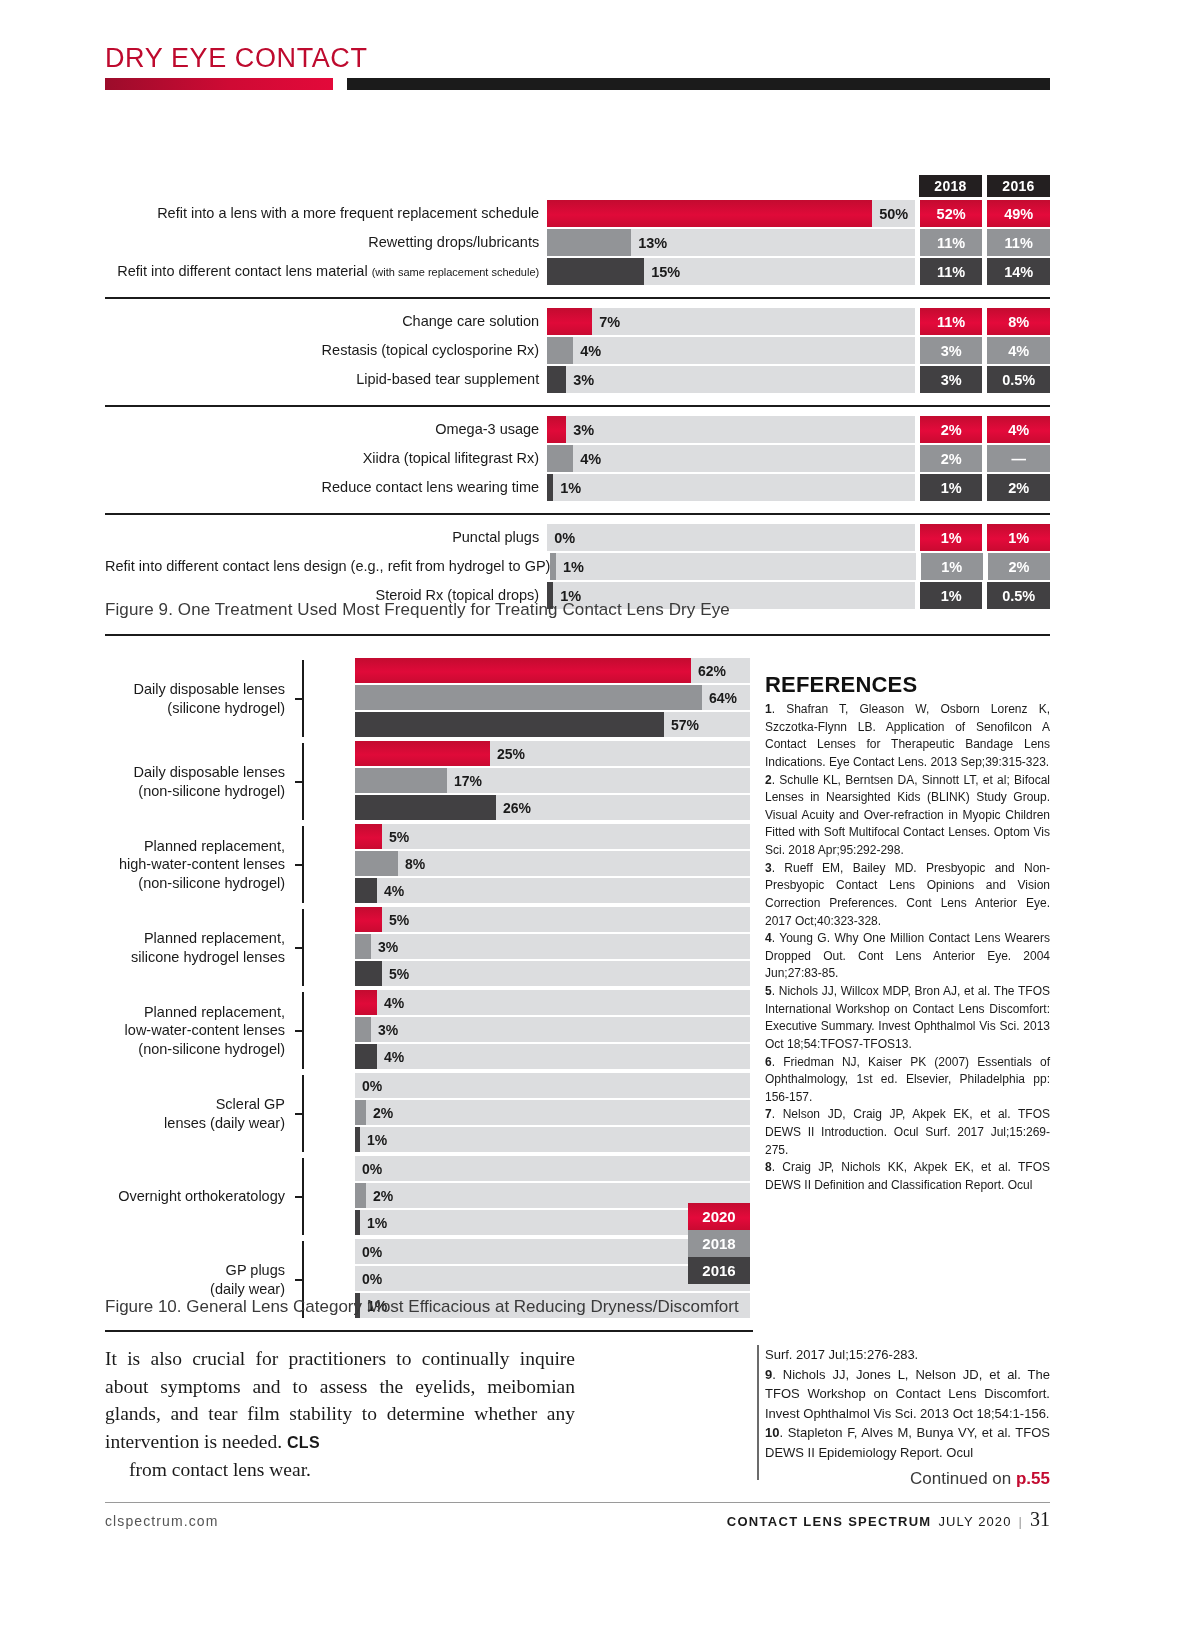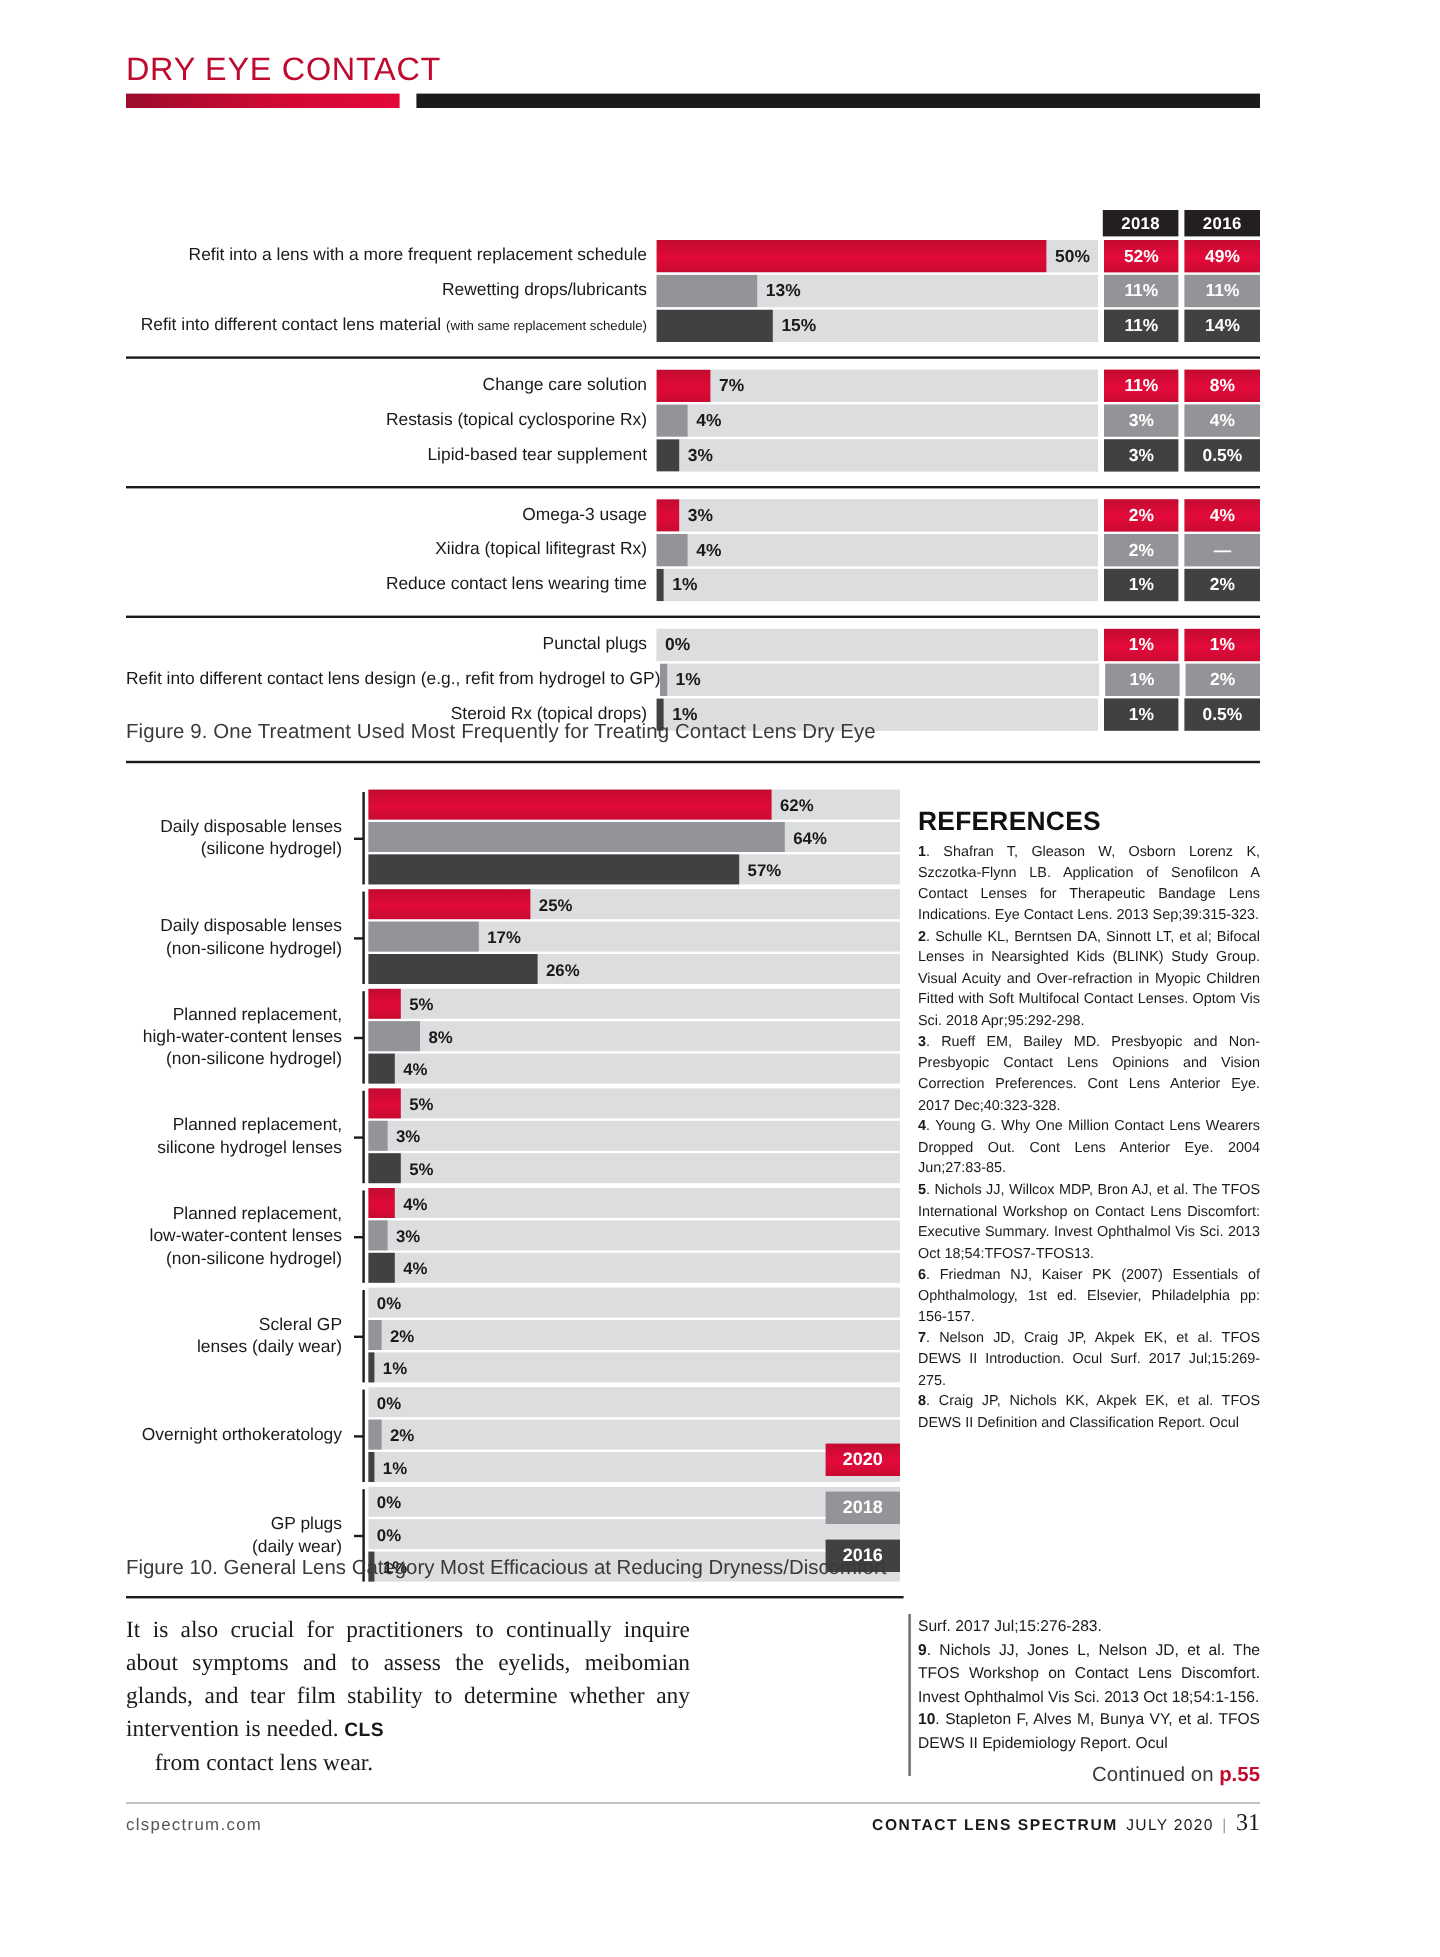--- a/index.html
+++ b/index.html
@@ -75,35 +75,35 @@
   .fig10 { position: absolute; left: 105px; top: 658px; width: 645px; }
   .f10-group { display: flex; align-items: stretch; margin-bottom: 2px; }
   .f10-label {
     width: 190px; text-align: right; padding-right: 10px;
     font-size: 14.5px; line-height: 1.28; color: #1a1a1a;
     display: flex; flex-direction: column; justify-content: center; align-items: flex-end;
   }
   .f10-bracewrap { position: relative; width: 12px; }
   .f10-bracewrap .vline { position: absolute; left: 7px; top: 2px; bottom: 2px; width: 2px; background: #1b1b1b; }
   .f10-bracewrap .tickline { position: absolute; left: 0px; top: 50%; width: 8px; height: 2px; background: #1b1b1b; margin-top: -1px; }
-  .f10-bars { flex: 1; }
+  .f10-bars { flex: 1; margin-left: 48px; }
   .f10-row {
     position: relative; height: 25px; background: #dcdddf; margin-bottom: 2px;
     display: flex; align-items: center;
   }
   .f10-fill { height: 25px; }
   .f10-fill.c2020 { background: linear-gradient(to bottom,#c30b30,#e00a39 55%,#c90a31); }
   .f10-fill.c2018 { background: #929497; }
   .f10-fill.c2016 { background: #414042; }
   .f10-val {
     position: absolute; font-size: 14px; font-weight: bold; color: #1a1a1a; white-space: nowrap;
   }
   .f10-legend { position: absolute; right: 0px; top: 545px; width: 62px; }
   .lg-item {
-    width: 62px; height: 27px; margin-bottom: 13px; color: #fff;
+    width: 62px; height: 27px; margin-bottom: 0; color: #fff;
     font-size: 15px; font-weight: bold;
     display: flex; align-items: center; justify-content: center;
   }
   .lg-item.c2020 { background: linear-gradient(to bottom,#c30b30,#e40a3b 55%,#c90a31); }
   .lg-item.c2018 { background: #929497; }
   .lg-item.c2016 { background: #414042; }
 
   .fig10-caption {
     position: absolute; left: 105px; top: 1297px; width: 648px;
     font-size: 17px; color: #3a3a3a;
@@ -488,21 +488,21 @@
     </div>
   </div>
   <div class="fig10-caption">Figure 10. General Lens Category Most Efficacious at Reducing Dryness/Discomfort</div>
   <div class="fig10-rule"></div>
 
   <div class="refs">
     <div class="refs-title">REFERENCES</div>
     <div id="refs-body">
         <div class="ref-item"><b>1</b><span>. Shafran T, Gleason W, Osborn Lorenz K, Szczotka-Flynn LB. Application of Senofilcon A Contact Lenses for Therapeutic Bandage Lens Indications. Eye Contact Lens. 2013 Sep;39:315-323.</span></div>
         <div class="ref-item"><b>2</b><span>. Schulle KL, Berntsen DA, Sinnott LT, et al; Bifocal Lenses in Nearsighted Kids (BLINK) Study Group. Visual Acuity and Over-refraction in Myopic Children Fitted with Soft Multifocal Contact Lenses. Optom Vis Sci. 2018 Apr;95:292-298.</span></div>
-        <div class="ref-item"><b>3</b><span>. Rueff EM, Bailey MD. Presbyopic and Non-Presbyopic Contact Lens Opinions and Vision Correction Preferences. Cont Lens Anterior Eye. 2017 Dec;40:323-328.</span></div>
+        <div class="ref-item"><b>3</b><span>. Rueff EM, Bailey MD. Presbyopic and Non-Presbyopic Contact Lens Opinions and Vision Correction Preferences. Cont Lens Anterior Eye. 2017 Oct;40:323-328.</span></div>
         <div class="ref-item"><b>4</b><span>. Young G. Why One Million Contact Lens Wearers Dropped Out. Cont Lens Anterior Eye. 2004 Jun;27:83-85.</span></div>
         <div class="ref-item"><b>5</b><span>. Nichols JJ, Willcox MDP, Bron AJ, et al. The TFOS International Workshop on Contact Lens Discomfort: Executive Summary. Invest Ophthalmol Vis Sci. 2013 Oct 18;54:TFOS7-TFOS13.</span></div>
         <div class="ref-item"><b>6</b><span>. Friedman NJ, Kaiser PK (2007) Essentials of Ophthalmology, 1st ed. Elsevier, Philadelphia pp: 156-157.</span></div>
         <div class="ref-item"><b>7</b><span>. Nelson JD, Craig JP, Akpek EK, et al. TFOS DEWS II Introduction. Ocul Surf. 2017 Jul;15:269-275.</span></div>
         <div class="ref-item"><b>8</b><span>. Craig JP, Nichols KK, Akpek EK, et al. TFOS DEWS II Definition and Classification Report. Ocul</span></div>
       </div>
   </div>
 
   <div class="bodytext">
     <p><span>It is also crucial for practitioners to continually inquire about symptoms and to assess the eyelids, meibomian glands, and tear film stability to determine whether any intervention is needed. </span><span class="cls-mark">CLS</span></p>

